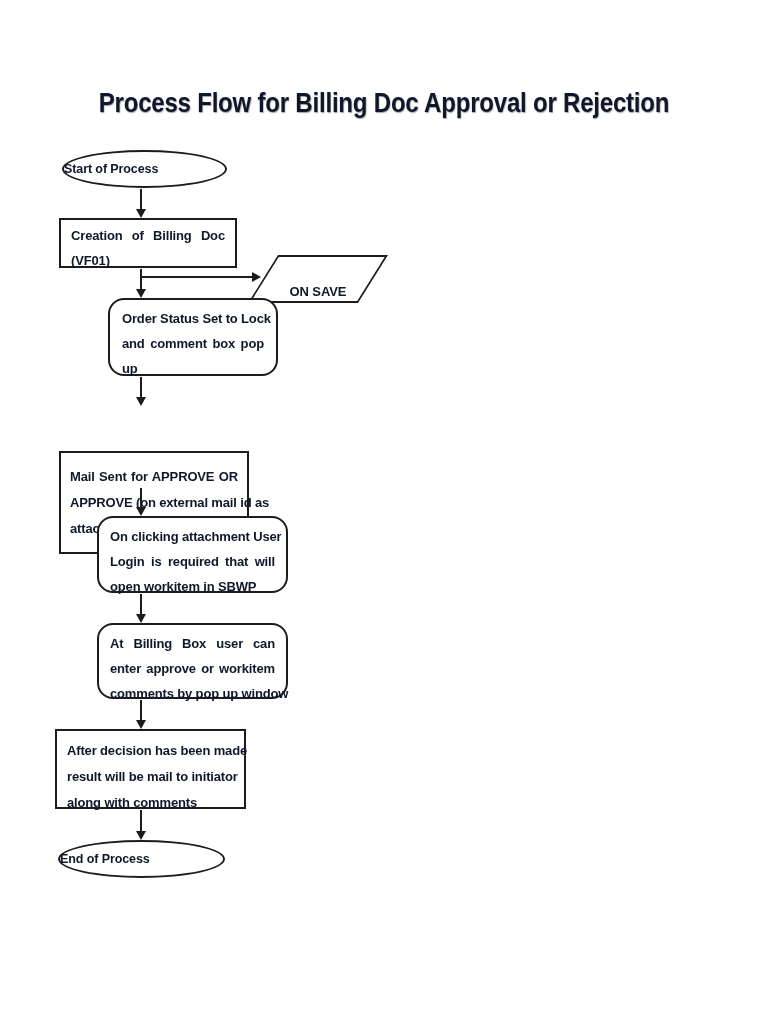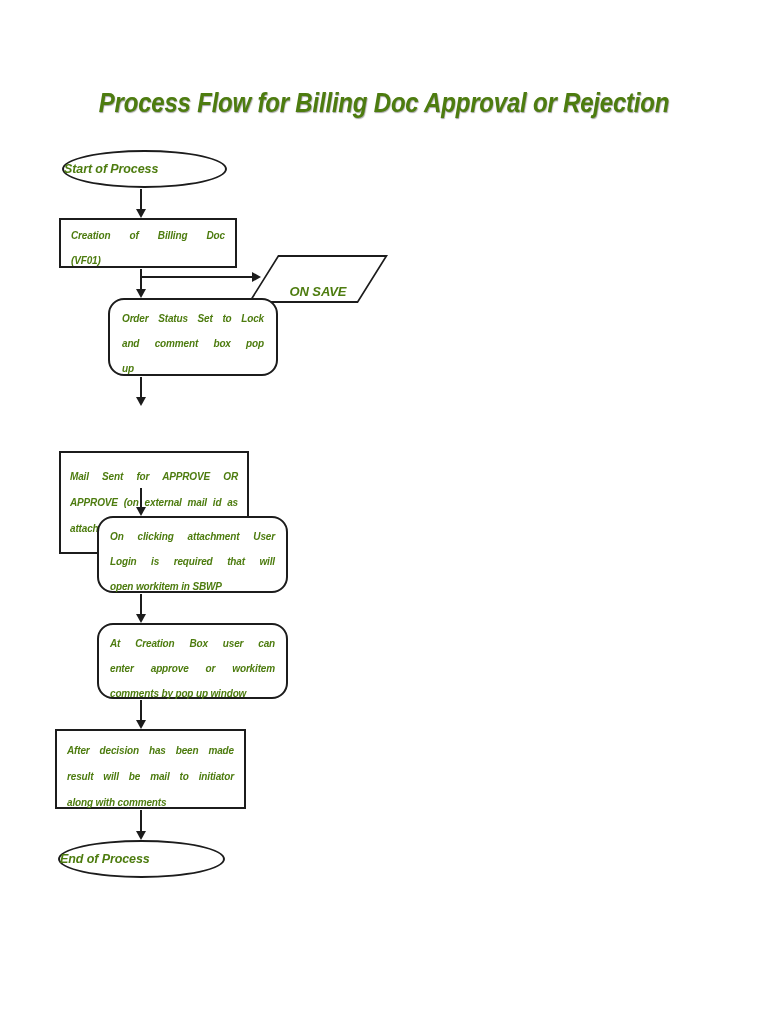--- a/index.html
+++ b/index.html
@@ -1,34 +1,34 @@
 <!DOCTYPE html>
 <html><head>
 <meta charset="utf-8">
 <style>
   html,body{margin:0;padding:0;background:#ffffff;}
   .page{
     position:relative;width:768px;height:1024px;background:#ffffff;
-    font-family:"Liberation Sans",sans-serif;color:#4d7c0f;overflow:hidden;font-style:italic;
+    font-family:"Liberation Sans",sans-serif;color:#0f172a;overflow:hidden;
   }
   .title{
     position:absolute;left:0;top:86px;width:768px;text-align:center;
     font-size:24px;font-weight:bold;letter-spacing:-0.2px;
     transform:scaleY(1.18);transform-origin:50% 0;
     text-shadow:0.6px 0.8px 1px rgba(45,45,45,0.45);
   }
   .node{
     position:absolute;box-sizing:border-box;background:#ffffff;
     border:2px solid #1c1c1c;font-weight:bold;
   }
   .ellipse{
     border-radius:50%;display:flex;align-items:center;
     font-size:12.5px;letter-spacing:-0.1px;
   }
-  .rect,.round{font-size:10px;letter-spacing:-0.15px;}
+  .rect,.round{font-size:13px;letter-spacing:-0.15px;}
   .round{border-radius:16px;margin-left:40px;}
   .jline{white-space:nowrap;text-align:justify;text-align-last:justify;}
   .jline.last{text-align-last:left;}
   .para{
     position:absolute;box-sizing:border-box;background:#ffffff;
     border:2px solid #1c1c1c;transform:skewX(-32deg);transform-origin:0 100%;
   }
   .para-label{
     position:absolute;display:flex;align-items:center;justify-content:center;
     font-weight:bold;font-size:13px;letter-spacing:-0.1px;
@@ -109,21 +109,21 @@
       <div class="jline">Login is required that will</div>
       <div class="jline last">open workitem in SBWP</div>
     </div>
 
   <div class="arrow down" style="left:136px;top:594px;width:10px;height:29px;">
     <div class="shaft"></div>
     <div class="tip"></div>
   </div>
 
   <div class="node round" style="left:57px;top:623px;width:191px;height:76px;padding:6px 11px 0;line-height:25px;">
-      <div class="jline">At Creation Box user can</div>
+      <div class="jline">At Billing Box user can</div>
       <div class="jline">enter approve or workitem</div>
       <div class="jline last">comments by pop up window</div>
     </div>
 
   <div class="arrow down" style="left:136px;top:700px;width:10px;height:29px;">
     <div class="shaft"></div>
     <div class="tip"></div>
   </div>
 
   <div class="node rect" style="left:55px;top:729px;width:191px;height:80px;padding:7px 10px 0;line-height:26px;">

